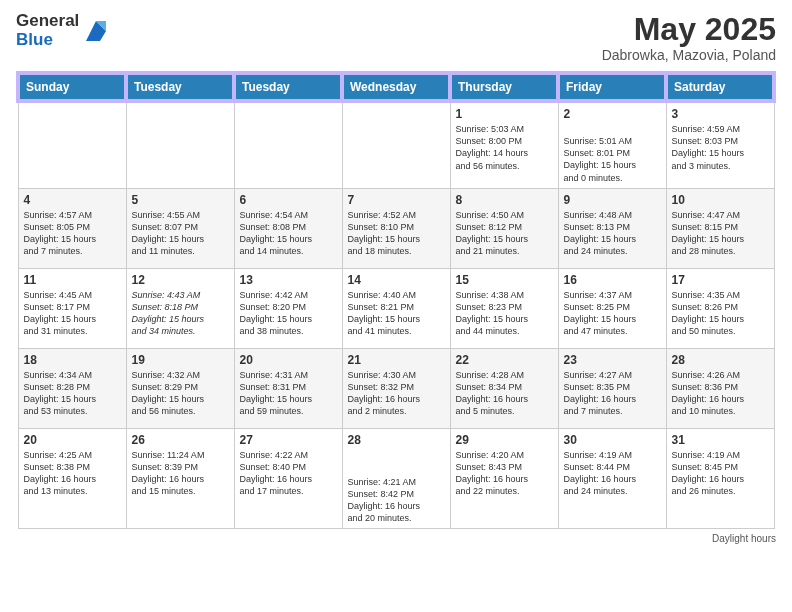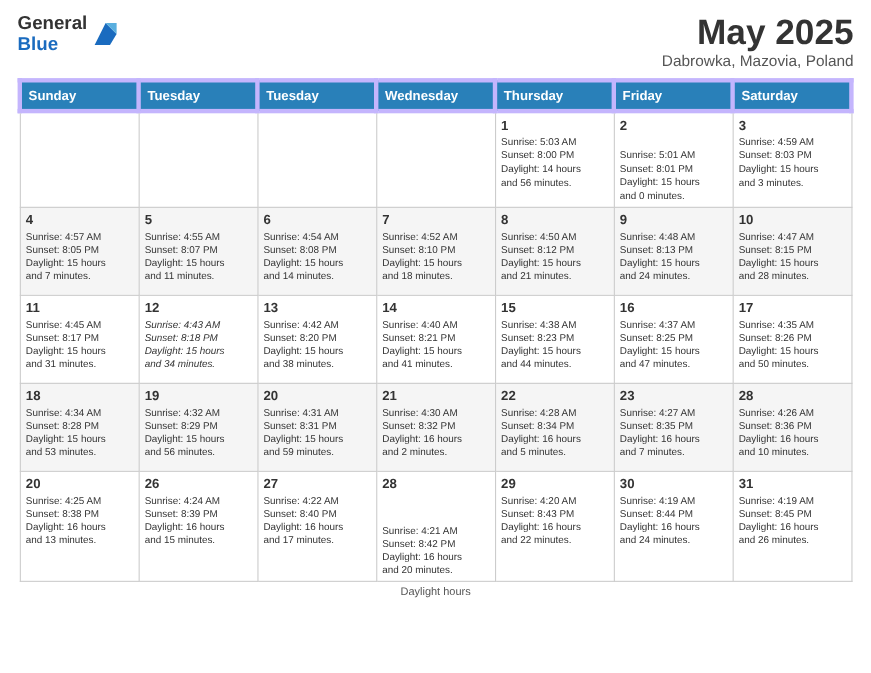--- a/index.html
+++ b/index.html
@@ -299,21 +299,21 @@
         <tr>
           <td>
             <span class="day-num">20</span>
             <div class="day-info" style="white-space: pre-line;">Sunrise: 4:25 AM
 Sunset: 8:38 PM
 Daylight: 16 hours
 and 13 minutes.</div>
           </td>
           <td>
             <span class="day-num">26</span>
-            <div class="day-info" style="white-space: pre-line;">Sunrise: 4:24 AM
+            <div class="day-info" style="white-space: pre-line;">Sunrise: 11:24 AM
 Sunset: 8:39 PM
 Daylight: 16 hours
 and 15 minutes.</div>
           </td>
           <td>
             <span class="day-num">27</span>
             <div class="day-info" style="white-space: pre-line;">Sunrise: 4:22 AM
 Sunset: 8:40 PM
 Daylight: 16 hours
 and 17 minutes.</div>
@@ -343,16 +343,16 @@
             <span class="day-num">31</span>
             <div class="day-info" style="white-space: pre-line;">Sunrise: 4:19 AM
 Sunset: 8:45 PM
 Daylight: 16 hours
 and 26 minutes.</div>
           </td>
         </tr>
       </tbody>
   </table>
 
-  <div style="font-size:10px;color:#555;margin-top:4px;text-align:center;">
+  <div style="font-size:10px;color:#555;margin-top:4px;text-align:right;">
     <span>Daylight hours</span>
   </div>
 </div>
 
 </body></html>

